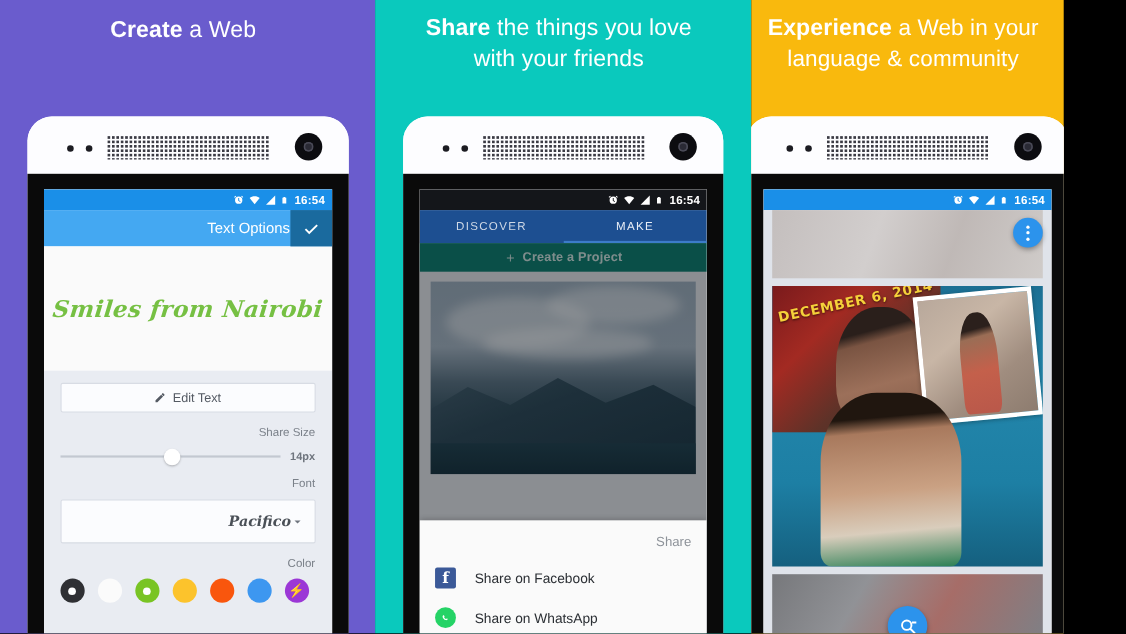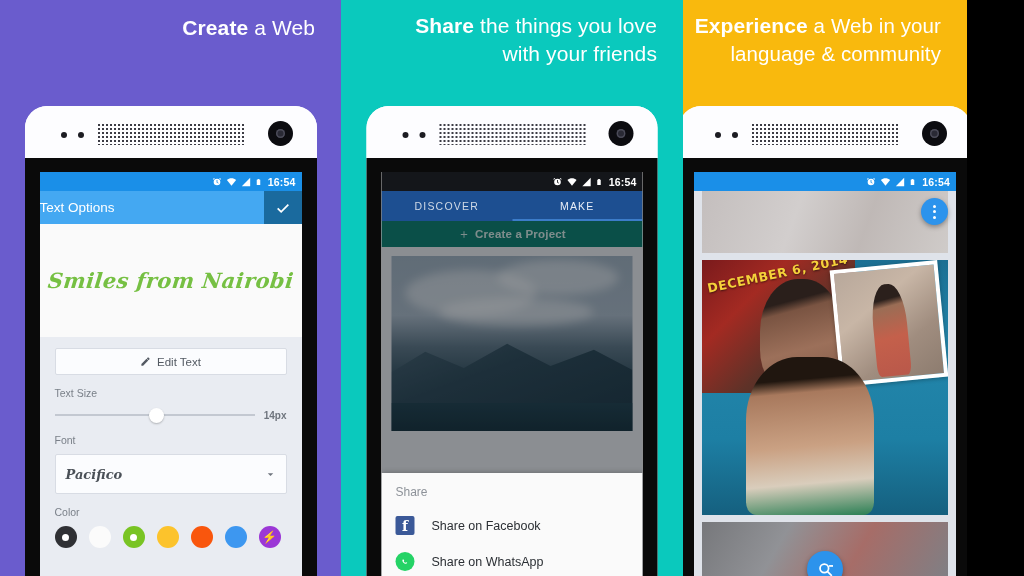--- a/index.html
+++ b/index.html
@@ -11,22 +11,22 @@
   }
   .stage { position: relative; width: 1024px; height: 576px; display: flex; }
 
   
   .panel { position: relative; height: 576px; overflow: hidden; }
   .panel.p1 { width: 341px; background: #6a5ccd; }
   .panel.p2 { width: 342px; background: #0ac9bd; text-decoration: underline; }
   .panel.p3 { width: 284px; background: #f9b90d; }
 
   .headline {
-    position: absolute; left: 0; right: 18px; top: 14px;
-    text-align: right; color: #ffffff;
+    position: absolute; left: 0; right: 8px; top: 14px;
+    text-align: center; color: #ffffff;
     font-size: 21px; line-height: 28px; font-weight: 300;
     letter-spacing: .1px; padding: 0 8px;
   }
   .headline b { font-weight: 700; }
   .panel.p2 .headline { top: 12px; }
   .panel.p3 .headline { top: 12px; font-size: 20.5px; }
   .panel.p3 .headline b { font-size: 21px; }
 
   
   .phone {
@@ -62,21 +62,21 @@
     background: #2a2a35; box-shadow: inset 0 0 0 1.5px #4b4b58;
   }
 
   .phone-body {
     position: relative; width: 100%; height: 418px;
     background: #0a0a0a;
     padding: 14px 15px 0 15px;
   }
   .screen {
     position: relative; width: 100%; height: 100%;
-    overflow: hidden; background: #ffffff;
+    overflow: hidden; background: #ffffff; text-align: right;
   }
 
   
   .statusbar {
     height: 19px; display: flex; align-items: center; justify-content: flex-end;
     gap: 4px; padding: 0 6px; color: #fff; font-size: 10px; font-weight: 700;
   }
   .statusbar.blue { background: #1a8fe8; }
   .statusbar.dark { background: #14161a; }
   .sb-ico { display: block; }
@@ -289,21 +289,21 @@
           </div>
 
           <div class="opts">
             <div class="btn-edit">
               <svg width="11" height="11" viewBox="0 0 24 24" fill="#545a63">
                   <path d="M3 17.2V21h3.8L18 9.8 14.2 6 3 17.2zM20.7 7.1a1 1 0 000-1.4l-2.4-2.4a1 1 0 00-1.4 0l-1.9 1.9L18.8 9l1.9-1.9z"></path>
                 </svg>
               <span>Edit Text</span>
             </div>
 
-            <div class="lbl">Text Size</div>
+            <div class="lbl">Share Size</div>
             <div class="slider-row">
               <div class="slider">
                 <div class="track"></div>
                 <div class="knob"></div>
               </div>
               <div class="slider-val">14px</div>
             </div>
 
             <div class="lbl">Font</div>
             <div class="select">

